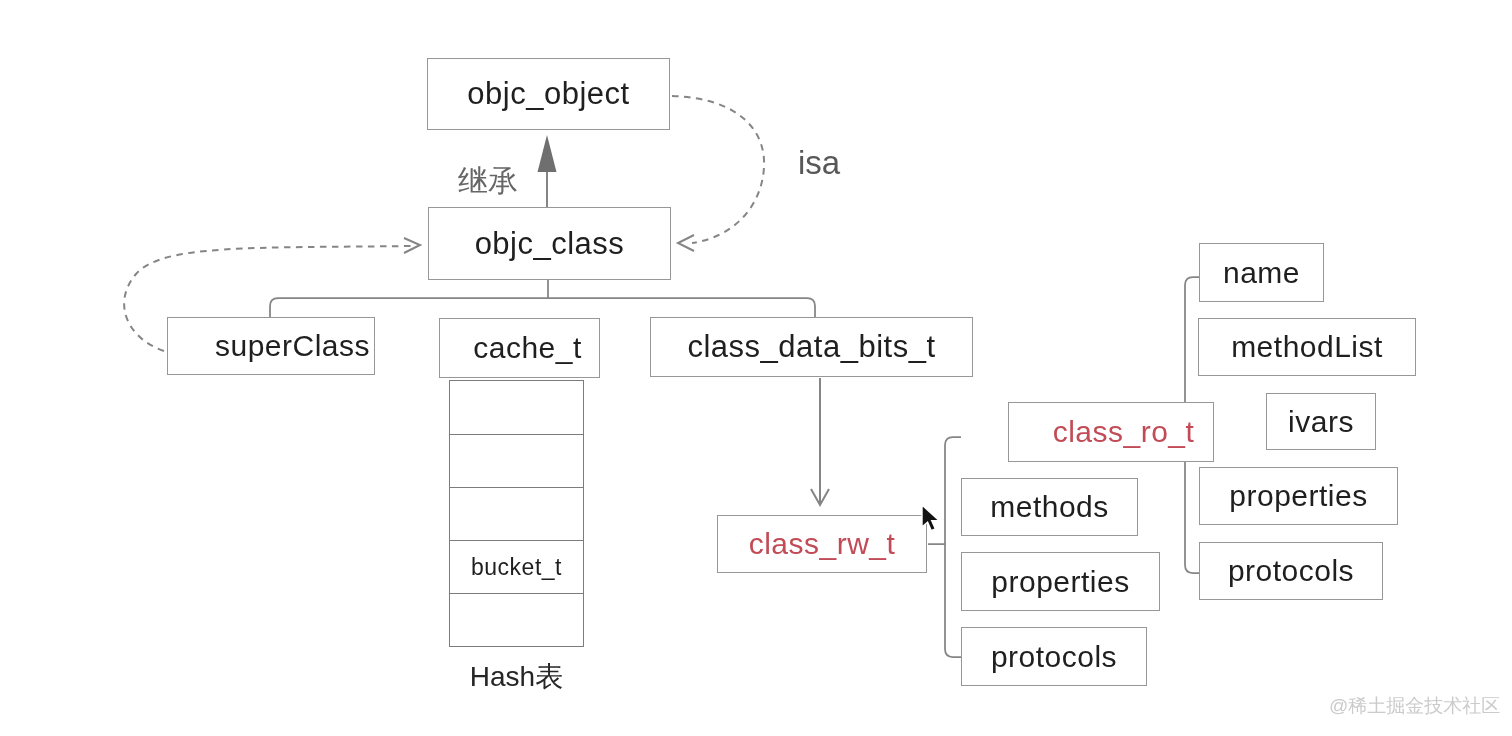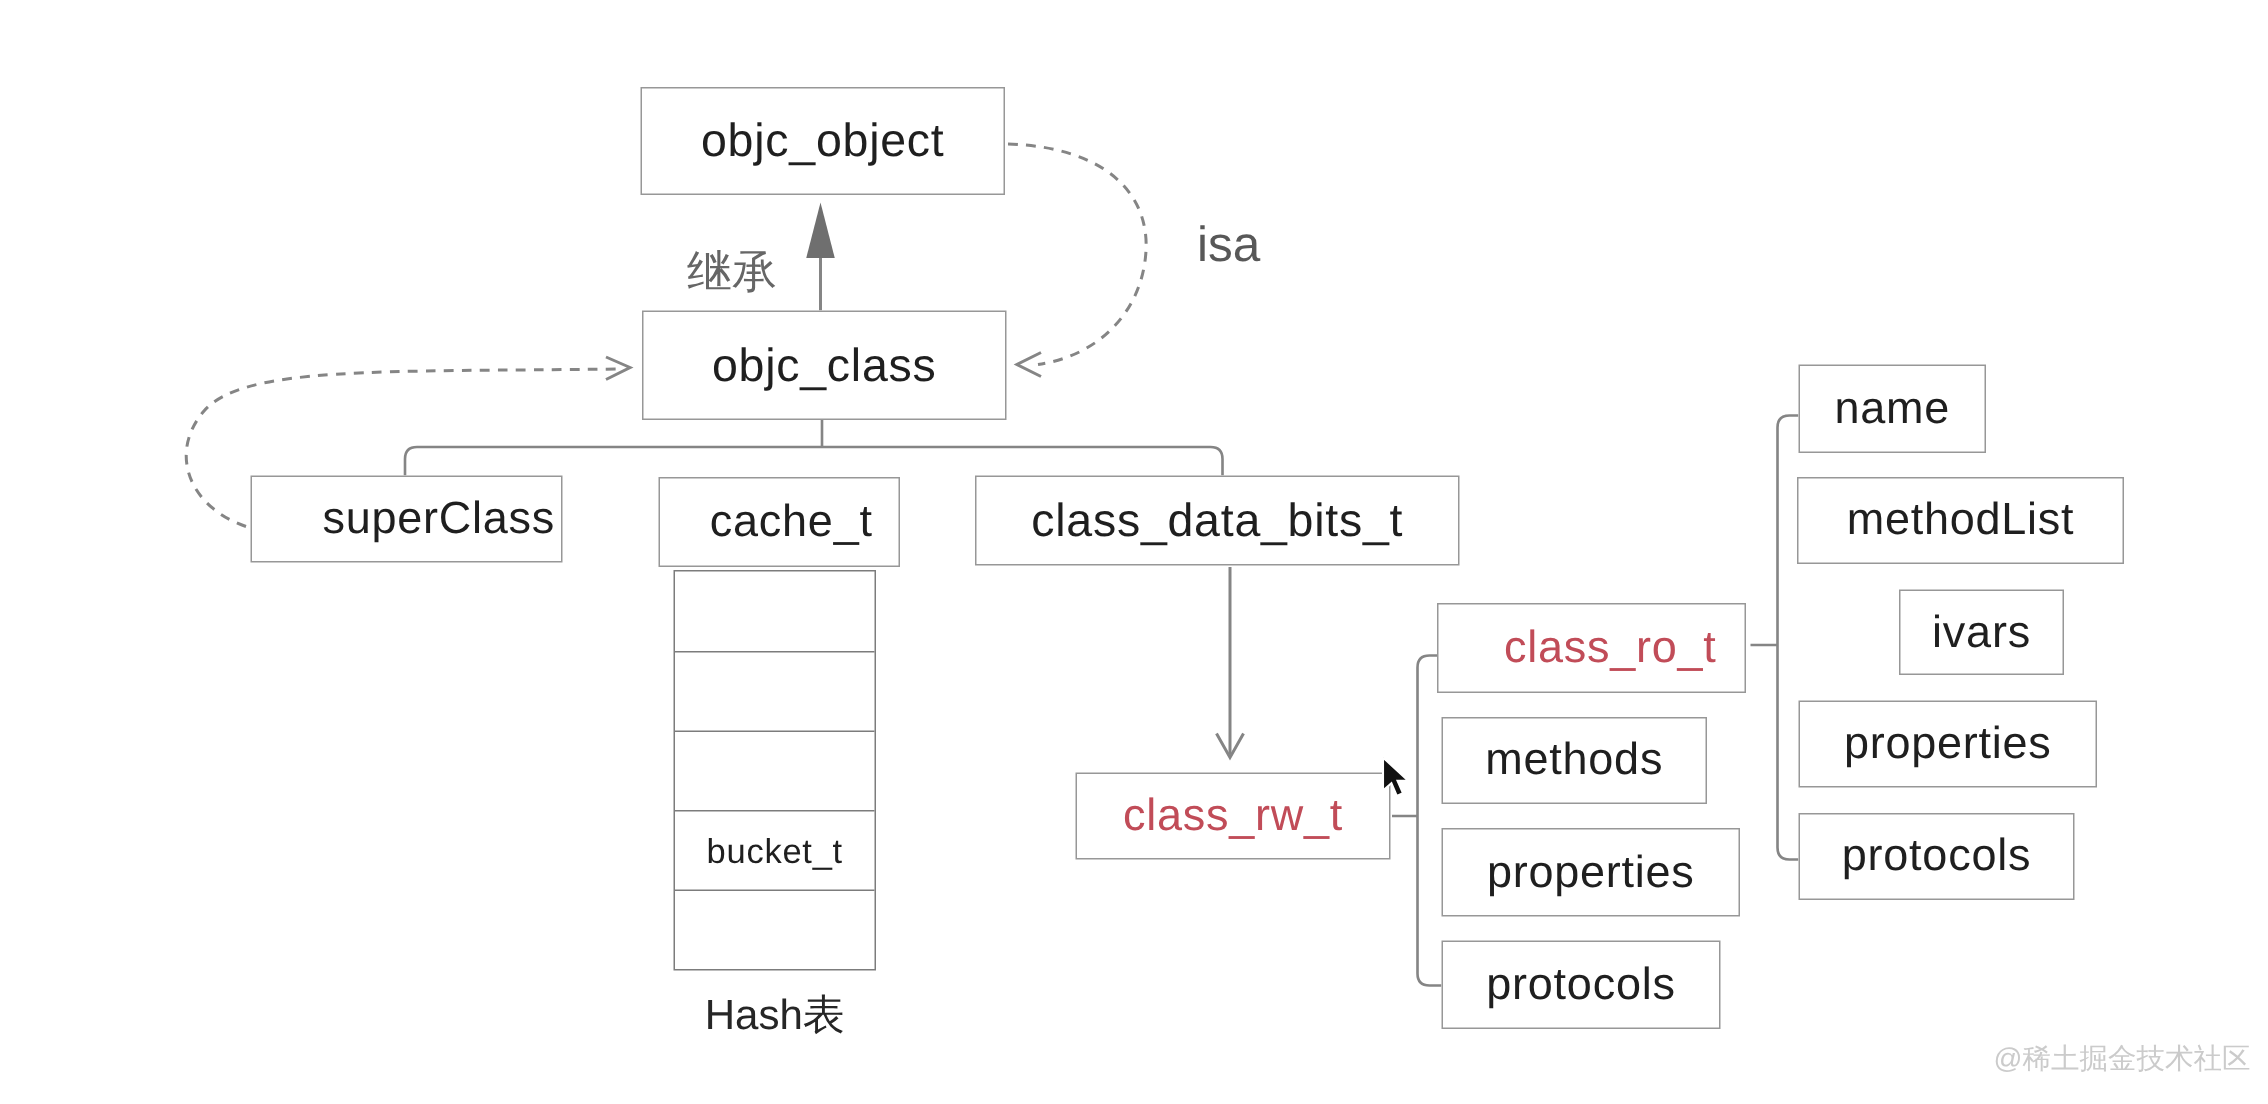--- a/index.html
+++ b/index.html
@@ -100,21 +100,21 @@
   <div class="box big" style="left:428px;top:207px;width:243px;height:73px;">objc_class</div>
 
   <div class="box" style="left:167px;top:317px;width:208px;height:58px;padding-left:43px;">superClass</div>
 
   <div class="box" style="left:439px;top:318px;width:161px;height:60px;padding-left:16px;">cache_t</div>
 
   <div class="box big" style="left:650px;top:317px;width:323px;height:60px;">class_data_bits_t</div>
 
   <div class="box red" style="left:717px;top:515px;width:210px;height:58px;">class_rw_t</div>
 
-  <div class="box red" style="left:958px;top:402px;width:206px;height:60px;padding-left:25px;">class_ro_t</div>
+  <div class="box red" style="left:1008px;top:402px;width:206px;height:60px;padding-left:25px;">class_ro_t</div>
 
   <div class="box" style="left:961px;top:478px;width:177px;height:58px;">methods</div>
 
   <div class="box" style="left:961px;top:552px;width:199px;height:59px;">properties</div>
 
   <div class="box" style="left:961px;top:627px;width:186px;height:59px;">protocols</div>
 
   <div class="box" style="left:1199px;top:243px;width:125px;height:59px;">name</div>
 
   <div class="box" style="left:1198px;top:318px;width:218px;height:58px;">methodList</div>

